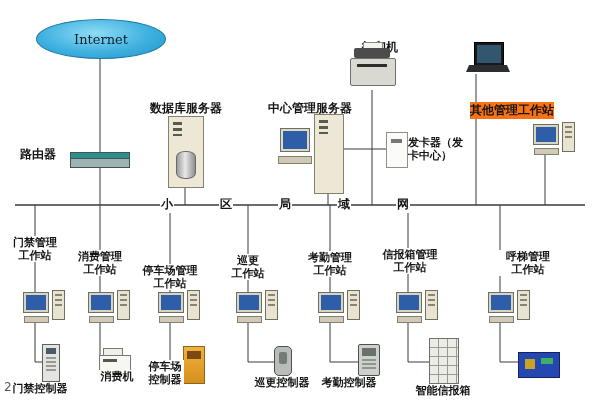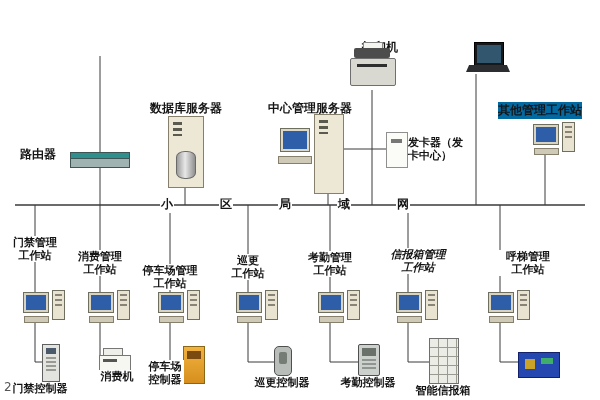--- a/index.html
+++ b/index.html
@@ -120,20 +120,23 @@
       <path d="M35 323 V362 H50"></path>
       <path d="M100 323 V362 H113"></path>
       <path d="M170 323 V362 H193"></path>
       <path d="M248 323 V362 H282"></path>
       <path d="M330 323 V362 H368"></path>
       <path d="M408 323 V362 H443"></path>
       <path d="M500 323 V362 H538"></path>
     </g>
   </svg>
 
+  <div class="cloud">
+    <span>Internet</span>
+  </div>
 
   <div class="lbl" style="left:20px;top:146px;">路由器</div>
   <div class="router">
       <div class="router-top"></div>
     </div>
 
   <div class="lbl" style="left:150px;top:100px;text-align:center;">数据库服务器</div>
   <div class="srv-tower" style="left:168px;top:116px;width:34px;height:70px;">
     <div class="vents"></div>
     <div class="db-cyl"></div>
@@ -164,21 +167,21 @@
     <span style="display:block">卡中心）</span>
   </div>
 
   <div class="laptop">
     <div class="lap-scr">
         <div class="lap-scr-in"></div>
       </div>
     <div class="lap-base"></div>
   </div>
 
-  <div class="lbl" style="left:498px;top:102px;background:#0369a1;">其他管理工作站</div>
+  <div class="lbl" style="left:470px;top:102px;background:#f97316;">其他管理工作站</div>
   <div class="ws-icon" style="left:533px;top:122px;">
     <div class="ws-mon">
         <div class="ws-scr"></div>
       </div>
     <div class="ws-kb"></div>
     <div class="ws-tower"></div>
   </div>
 
   <div class="bus-label">
     <span>小</span>
@@ -263,23 +266,23 @@
     <div class="ws-mon">
         <div class="ws-scr"></div>
       </div>
     <div class="ws-kb"></div>
     <div class="ws-tower"></div>
   </div>
   <div class="dev dev-att" style="left:358px;top:344px;">
     <div class="at-scr"></div>
     <div class="at-pad"></div>
   </div>
-  <div class="dev-label" style="left:333px;top:376px;width:70px;">考勤控制器</div>
-
-  <div class="col-label" style="left:385px;top:248px;width:66px;font-style:italic;">
+  <div class="dev-label" style="left:314px;top:376px;width:70px;">考勤控制器</div>
+
+  <div class="col-label" style="left:377px;top:248px;width:66px;">
     <span>信报箱管理</span>
     <span>工作站</span>
   </div>
   <div class="ws-icon" style="left:396px;top:290px;">
     <div class="ws-mon">
         <div class="ws-scr"></div>
       </div>
     <div class="ws-kb"></div>
     <div class="ws-tower"></div>
   </div>

